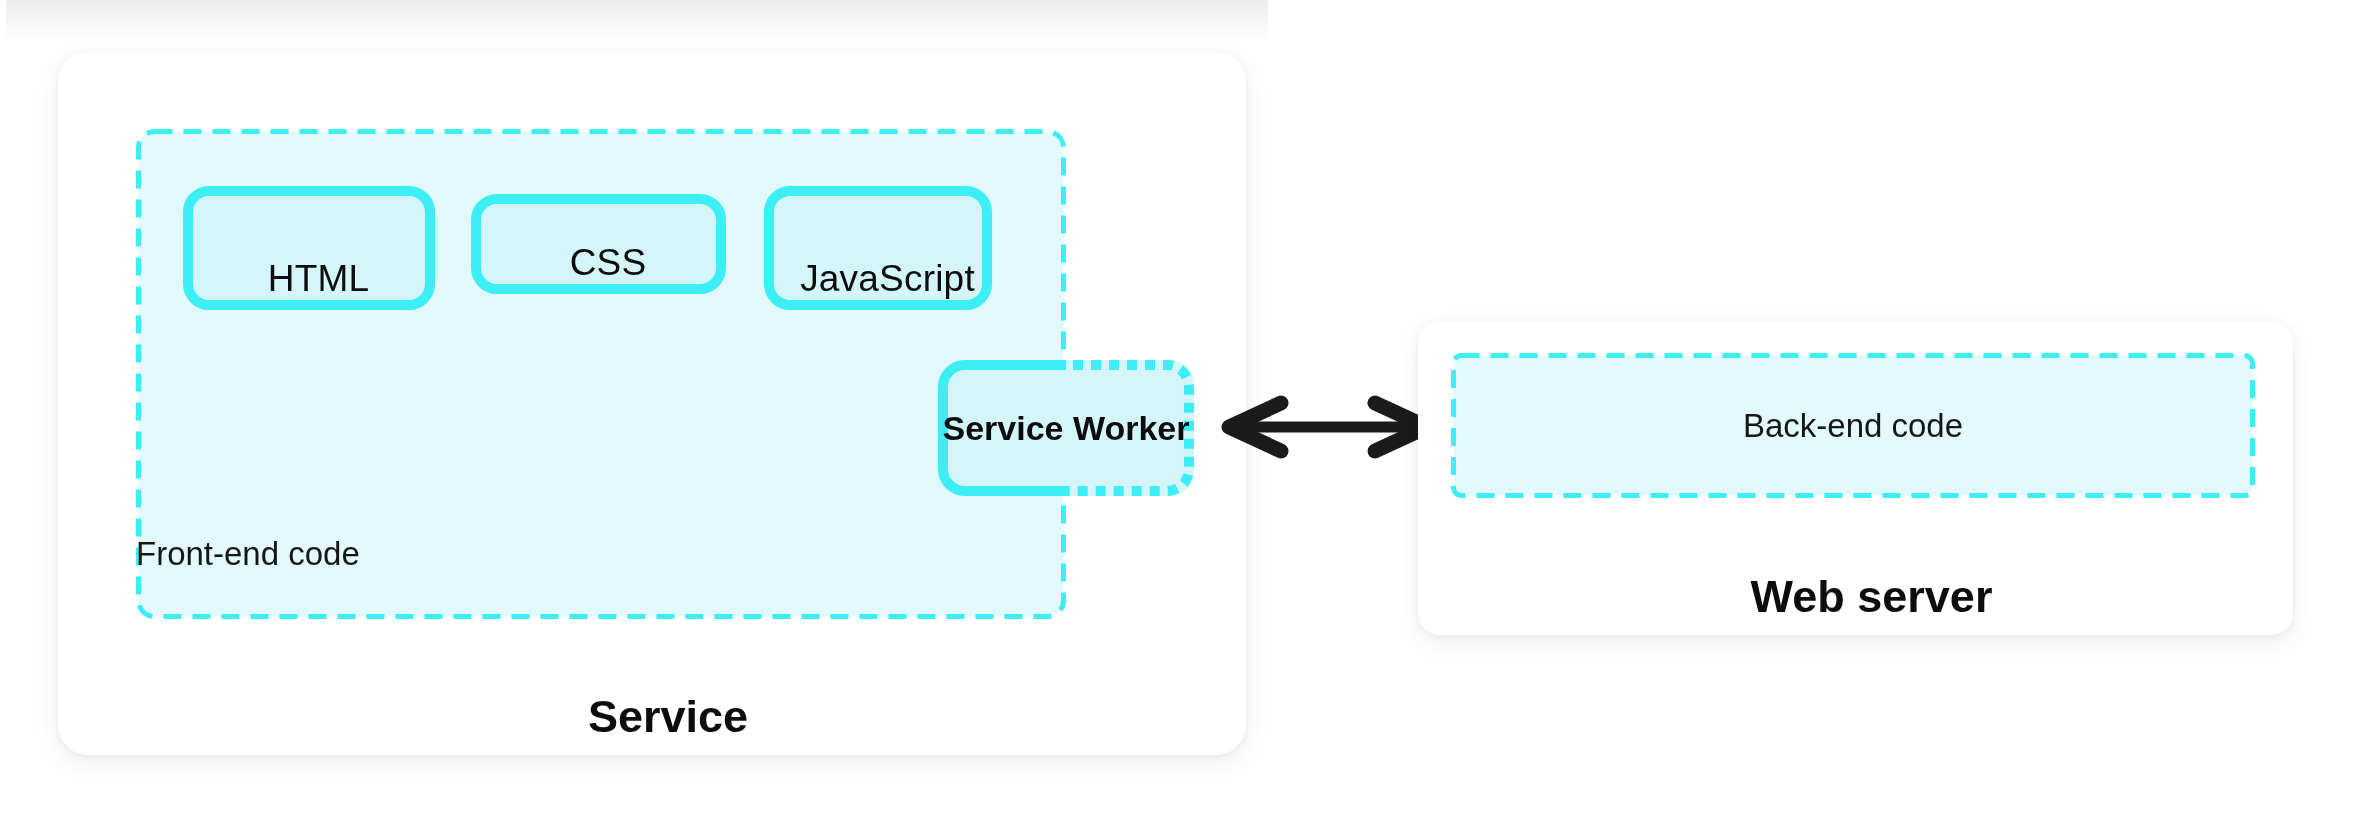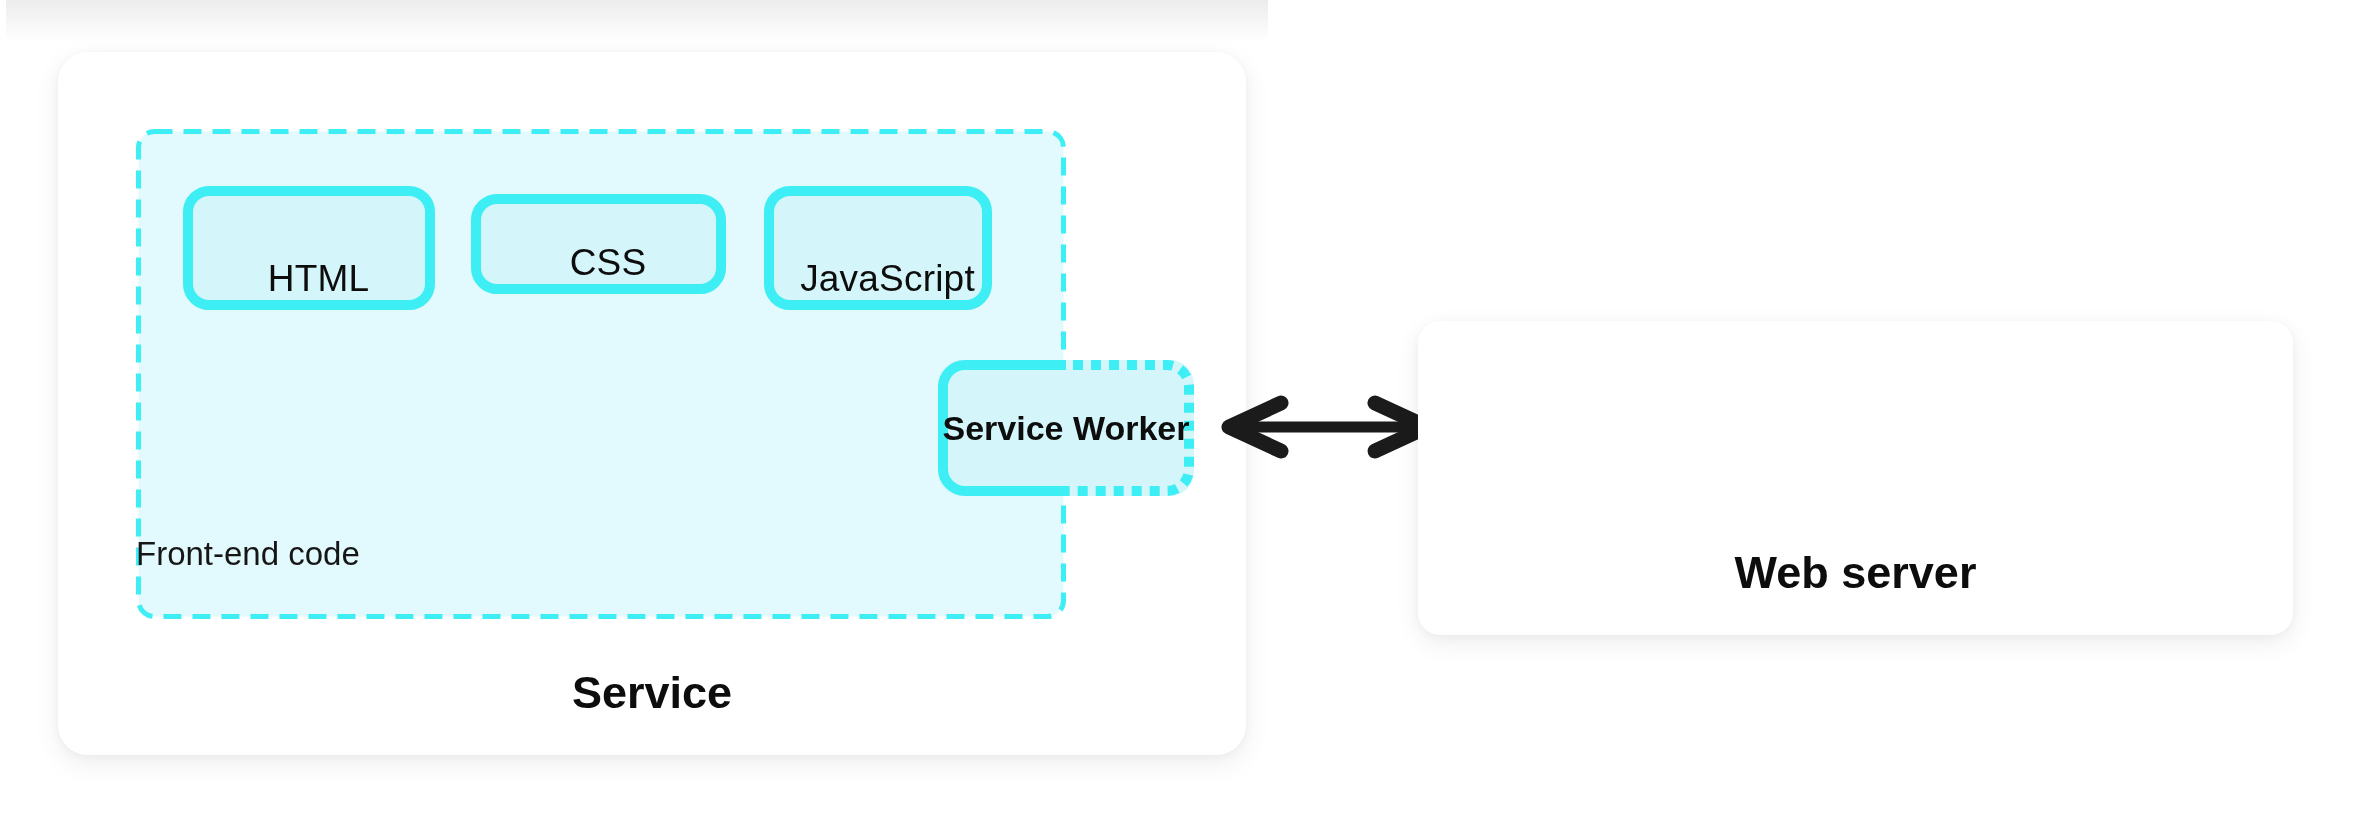--- a/index.html
+++ b/index.html
@@ -63,22 +63,22 @@
     position:absolute;inset:0;display:flex;align-items:center;justify-content:center;
     text-align:center;font-weight:bold;font-size:34px;line-height:1.18;
   }
   .zone-label{position:absolute;font-size:33px;color:#161616;}
   .frontend-label{left:78px;top:483px;width:930px;}
   .backend-label{
     position:absolute;inset:0;display:flex;align-items:center;justify-content:center;
     font-size:33px;color:#161616;
   }
   .card-label{
-    position:absolute;left:0;width:100%;text-align:center;
-    font-weight:bold;font-size:45px;
+    position:absolute;left:16px;width:100%;text-align:center;
+    font-weight:bold;font-size:45px;margin-top:24px;
   }
   .device-label{top:615px;}
   .server-label{top:226px;}
   .arrow-svg{position:absolute;left:1221px;top:395px;width:214px;height:64px;overflow:visible;}
   .arrow-stroke{
     stroke:var(--arrow,#1b1b1b);fill:none;
     stroke-linecap:round;stroke-linejoin:round;
   }
   .arrow-shaft{stroke-width:11;}
   .arrow-head{stroke-width:15;}
@@ -127,16 +127,22 @@
     <div class="card-label device-label">Service</div>
   </section>
 
   <svg class="arrow-svg" viewBox="0 0 214 64">
     <line class="arrow-stroke arrow-shaft" x1="14" y1="32" x2="200" y2="32"></line>
     <polyline class="arrow-stroke arrow-head" points="60,8 8,32 60,56"></polyline>
     <polyline class="arrow-stroke arrow-head" points="154,8 206,32 154,56"></polyline>
   </svg>
 
   <section class="card server-card">
+    <div class="dashed-wrap backend-wrap">
+      <svg class="dash-svg" viewBox="0 0 804 145" preserveAspectRatio="none">
+        <rect class="dash-rect" x="2.5" y="2.5" width="799" height="140" rx="8"></rect>
+      </svg>
+      <div class="backend-label">Back-end code</div>
+    </div>
     <div class="card-label server-label">Web server</div>
   </section>
 
 </div>
 
 </body></html>

